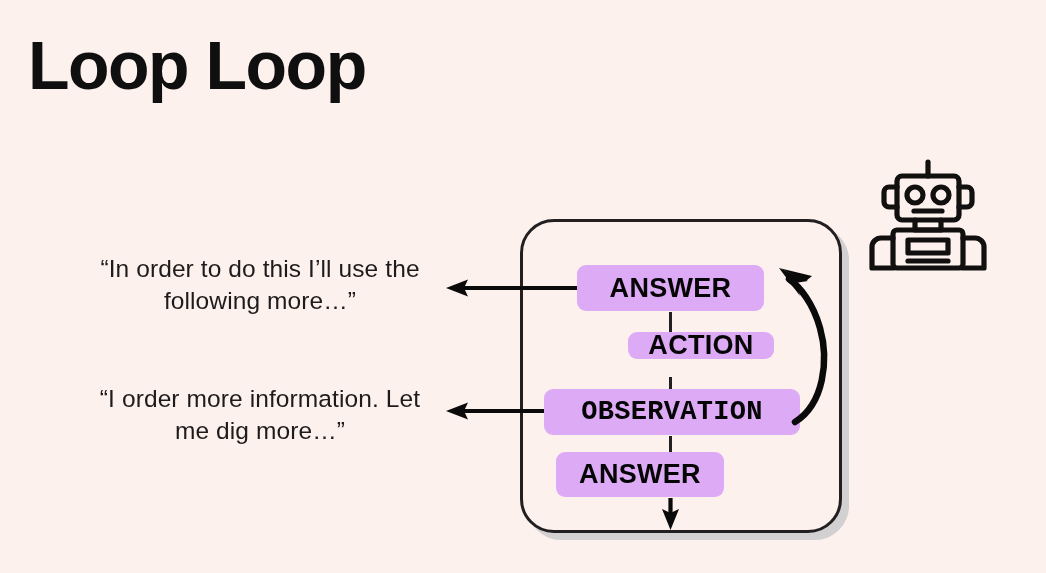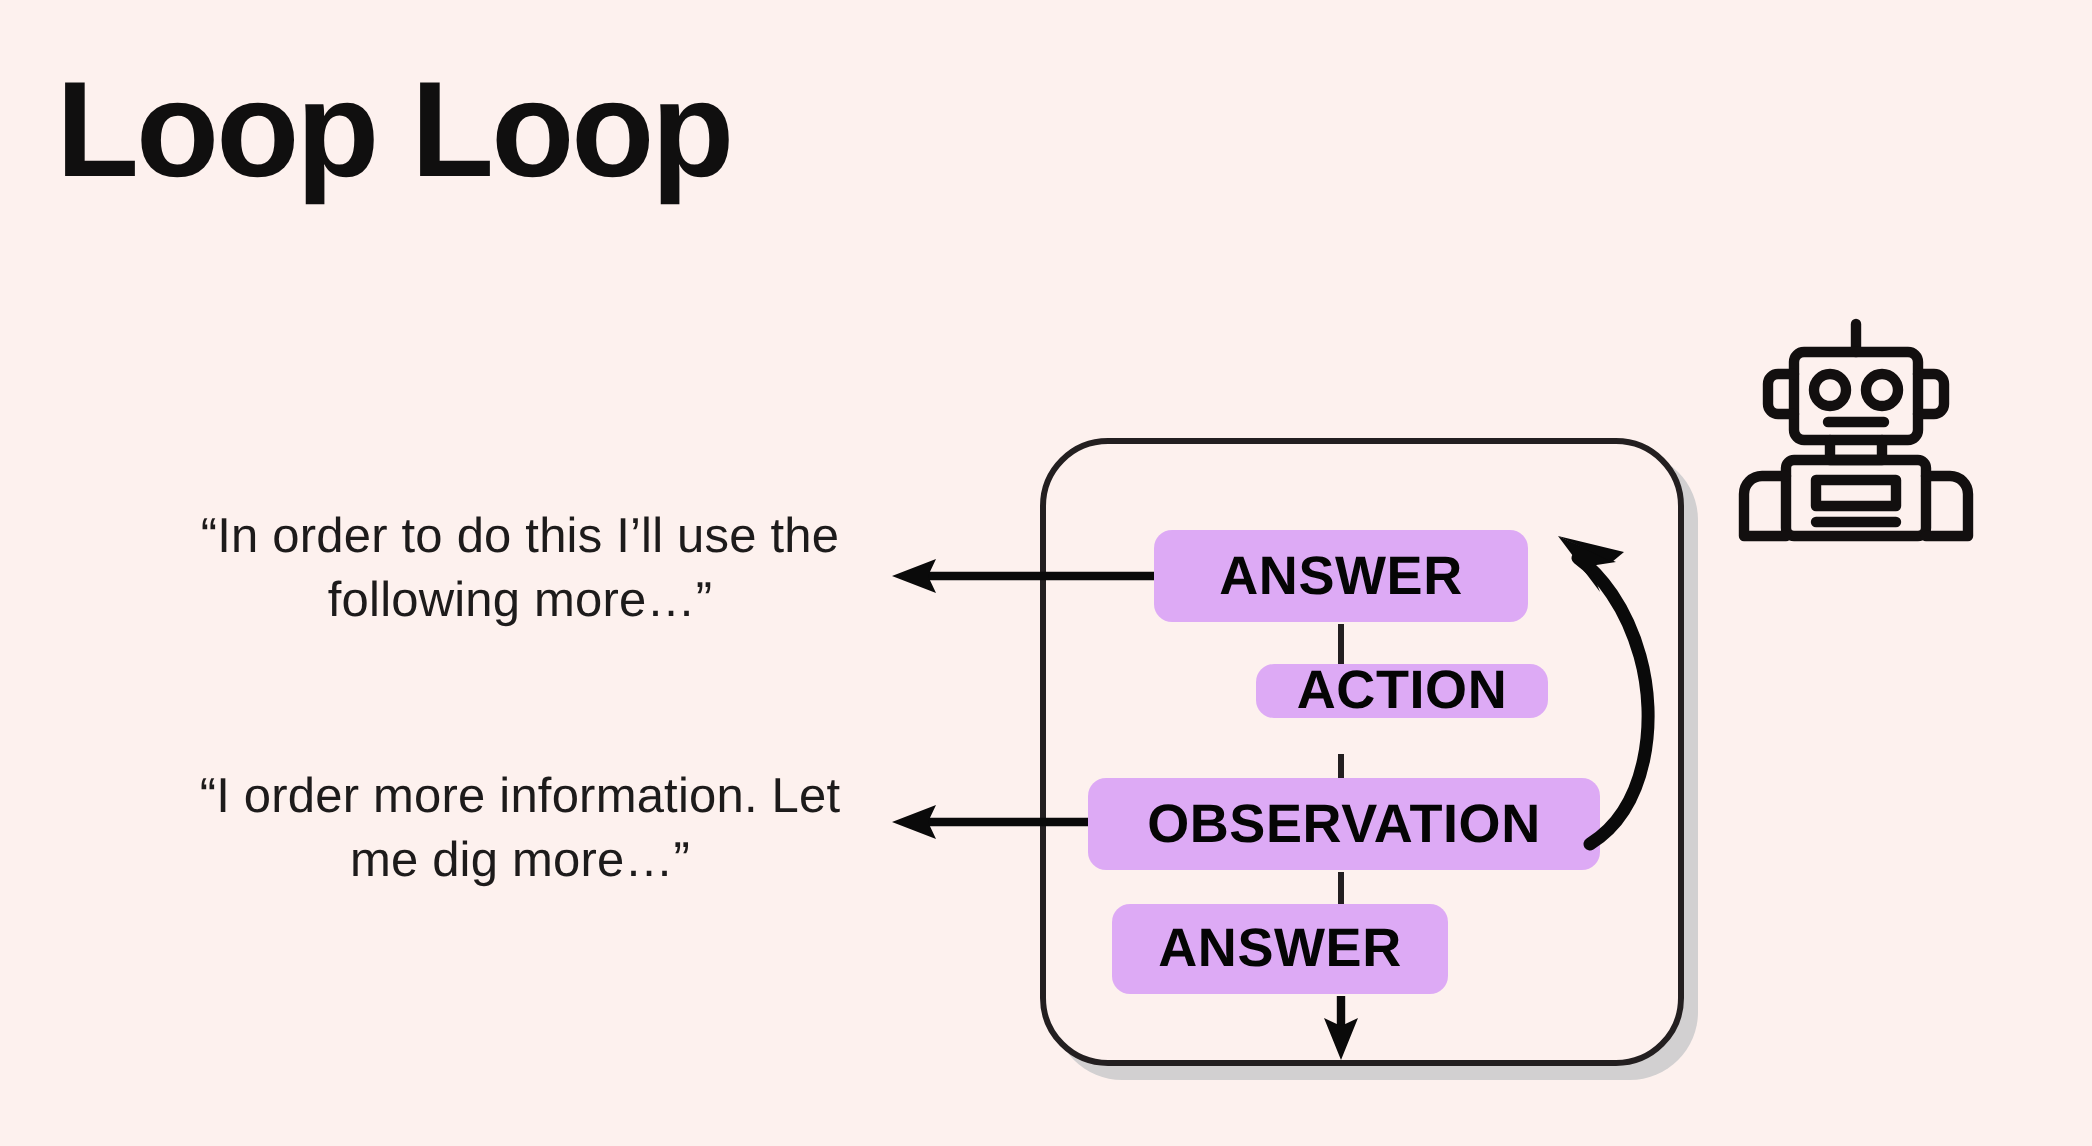--- a/index.html
+++ b/index.html
@@ -87,21 +87,21 @@
     font-size: 27px;
     letter-spacing: 0.3px;
     display: flex;
     align-items: center;
     justify-content: center;
     white-space: nowrap;
     z-index: 4;
   }
   #pill-thought    { left: 577px; top: 265px; width: 187px; height: 46px; }
   #pill-action     { left: 600px; top: 332px; width: 146px; height: 27px; margin-left: 28px; }
-  #pill-observation{ left: 544px; top: 389px; width: 256px; height: 46px; }
+  #pill-observation{ left: 544px; top: 389px; width: 256px; height: 46px; font-family: Liberation Mono, monospace; }
   #pill-answer     { left: 556px; top: 452px; width: 168px; height: 45px; }
 
   
   .dash {
     position: absolute;
     width: 3px;
     background: #231f20;
     left: 669px;
     z-index: 2;
   }

